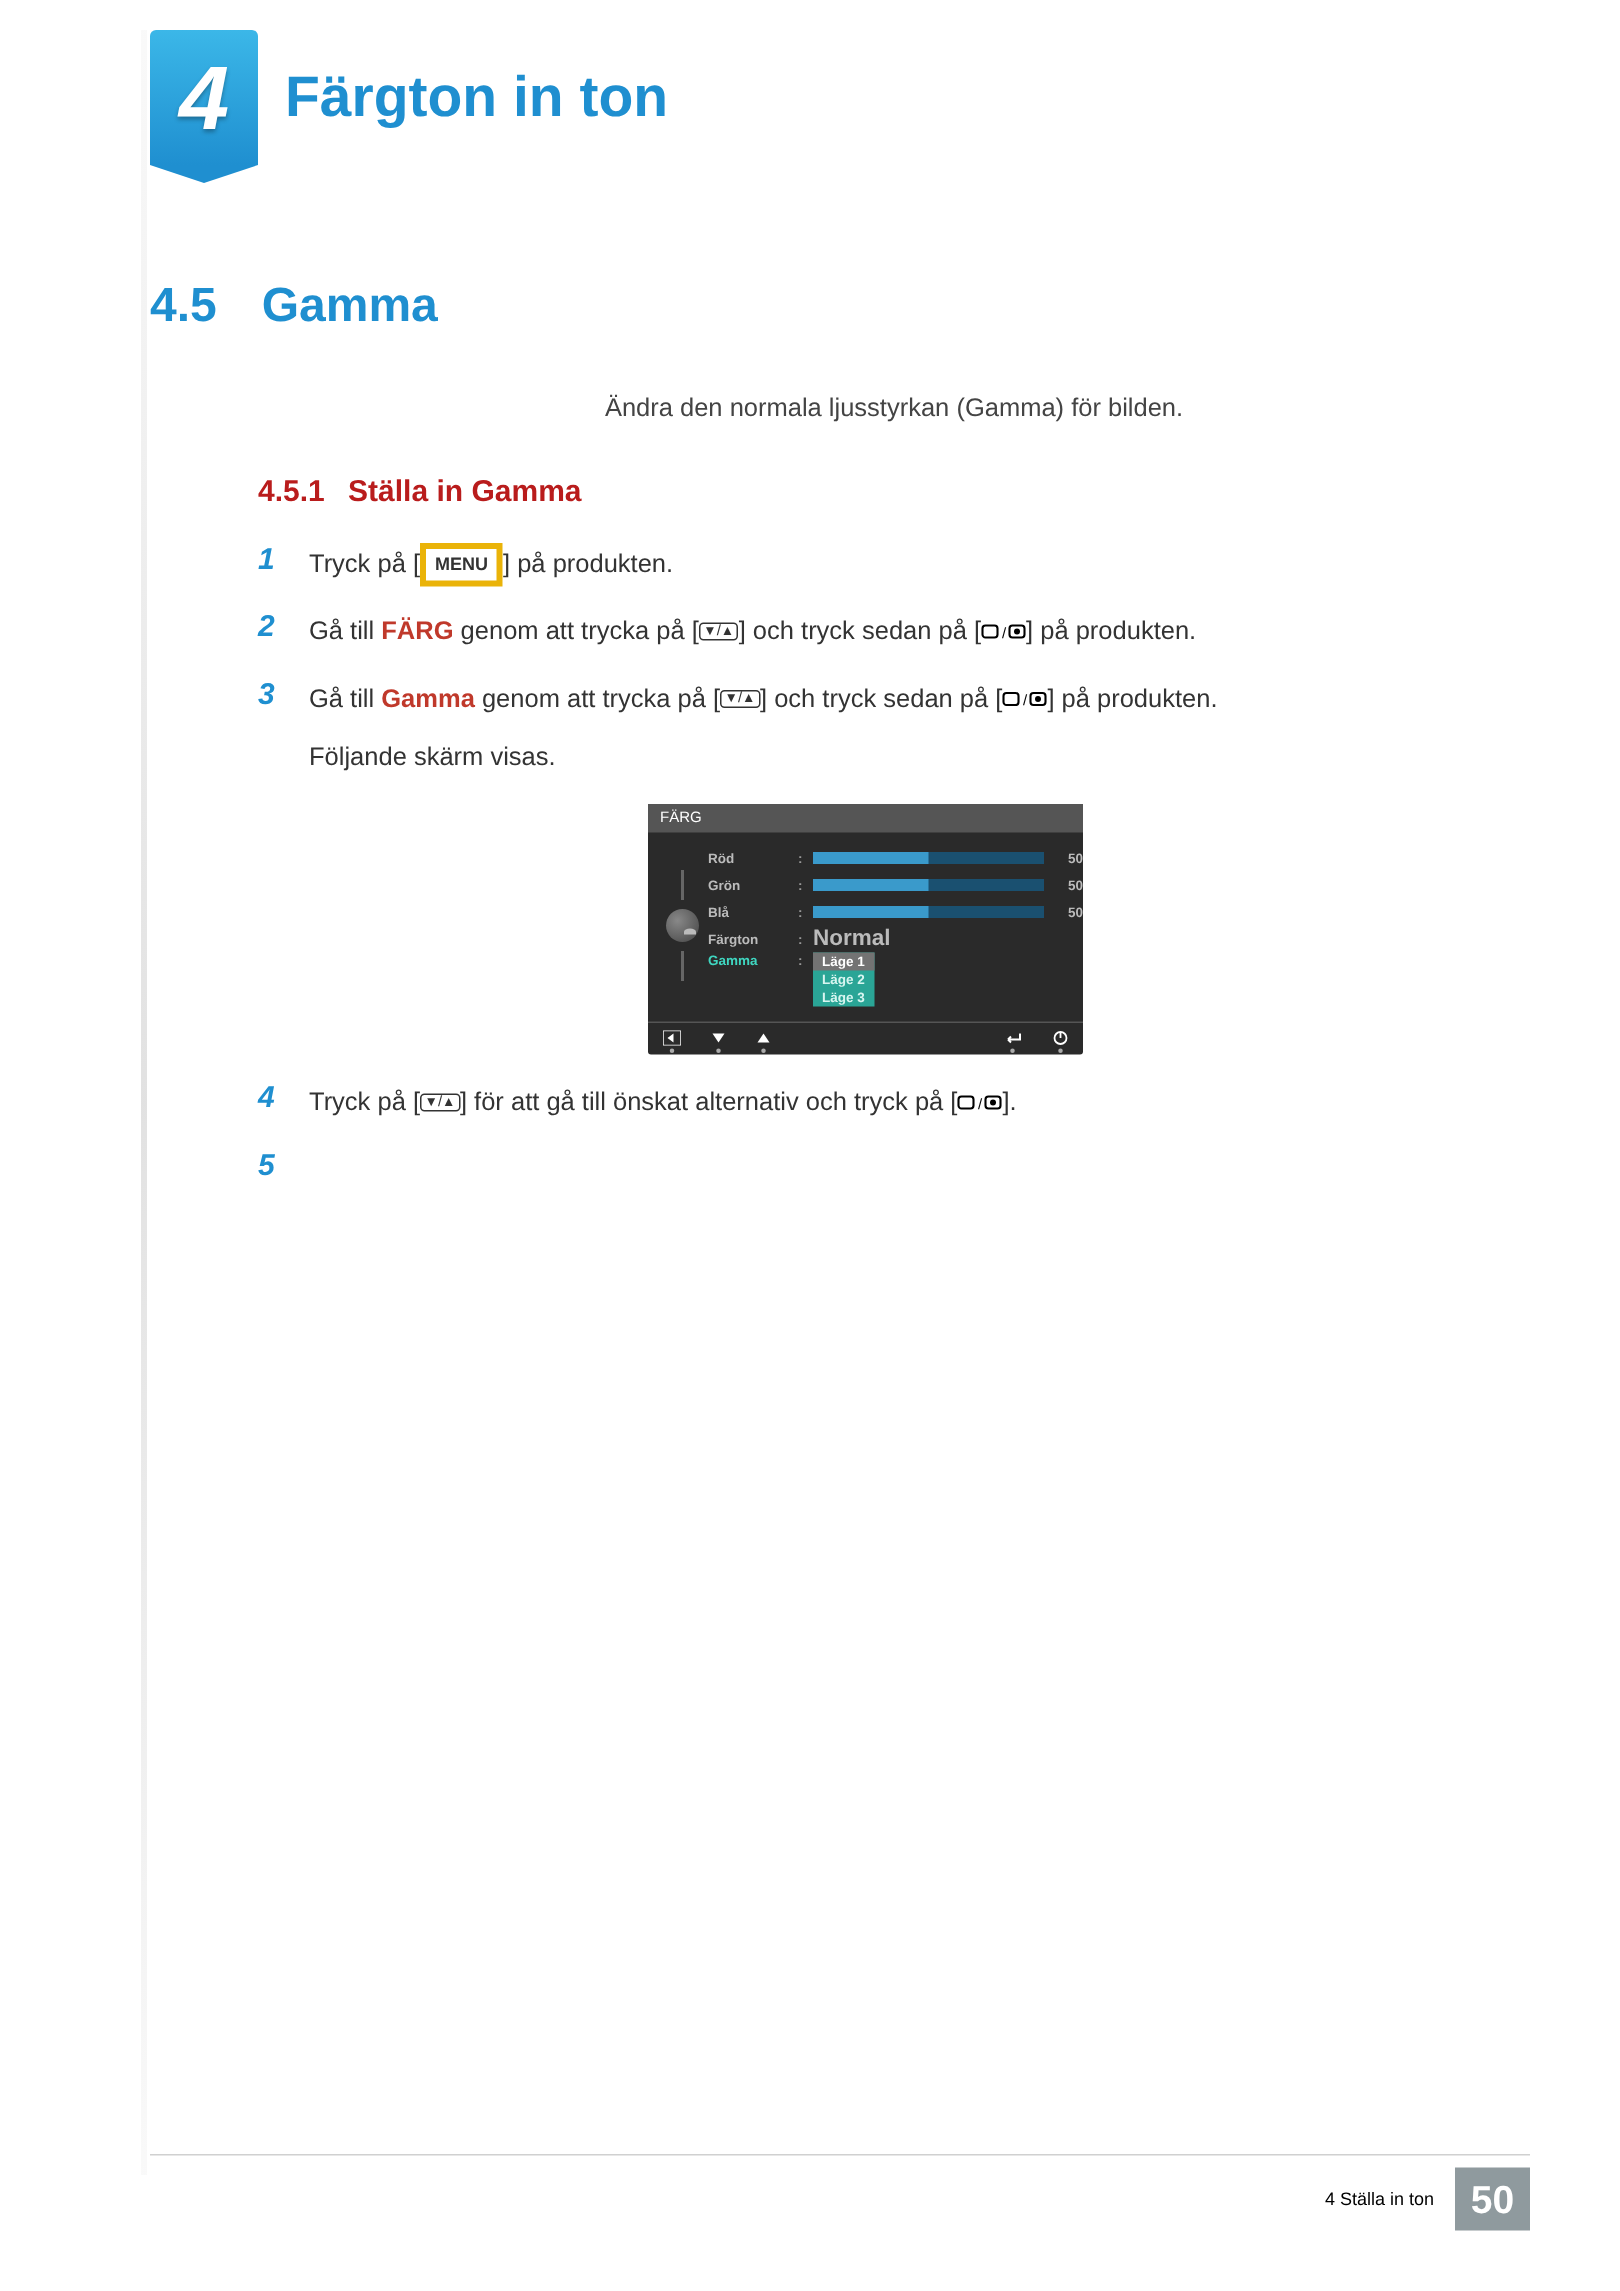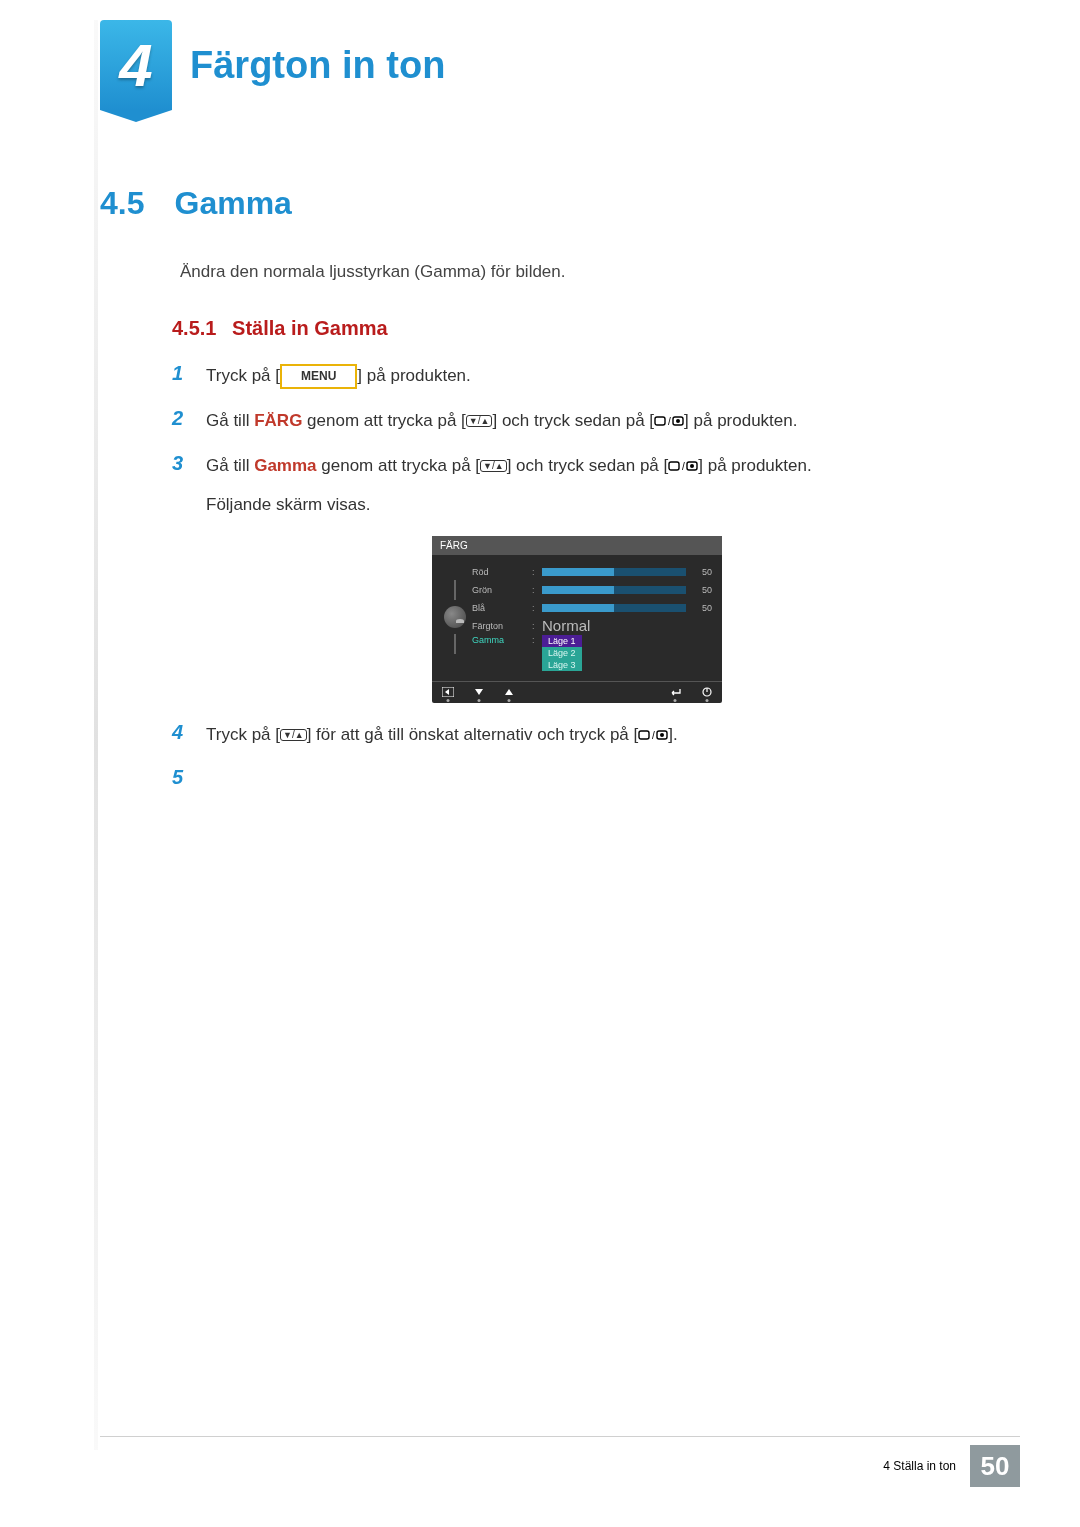--- a/index.html
+++ b/index.html
@@ -67,50 +67,50 @@
   }
   .content {
     position: absolute;
     left: 100px;
     top: 185px;
     width: 880px;
   }
   .h2-row { display: flex; gap: 30px; margin-bottom: 40px; }
   .h2-num { font-size: 32px; color: #1f8fd0; font-weight: bold; }
   .h2-title { font-size: 32px; color: #1f8fd0; font-weight: bold; }
-  .intro { margin-left: 80px; font-size: 17px; color: #444; margin-bottom: 35px; }
+  .intro { margin-left: 112px; font-size: 17px; color: #444; margin-bottom: 35px; text-align: center; }
   .h3-row { margin-left: 72px; font-size: 20px; color: #b91c1c; font-weight: bold; margin-bottom: 22px; }
   .h3-num { margin-right: 10px; }
   .steps { margin-left: 72px; }
   .step { display: flex; gap: 16px; margin-bottom: 16px; align-items: flex-start; }
   .step-num { color: #1f8fd0; font-size: 20px; font-style: italic; font-weight: bold; width: 18px; }
   .step-text { font-size: 17px; color: #333; line-height: 1.7; }
   .step-text .bold-red { color: #c0392b; font-weight: bold; }
-  .menu-box { display: inline-block; border: 2px solid #eab308; padding: 0 19px; font-size: 12px; font-weight: bold; vertical-align: middle; }
+  .menu-box { display: inline-block; border: 4px solid #eab308; padding: 0 6px; font-size: 12px; font-weight: bold; vertical-align: middle; }
   .arrow-box { display: inline-block; border: 1px solid #333; border-radius: 3px; padding: 0 2px; font-size: 10px; vertical-align: middle; line-height: 1; }
   .arrow-box .tri { font-size: 9px; }
   .src-box { display: inline-block; vertical-align: middle; }
   .src-box svg { vertical-align: middle; }
 
   
   .osd {
     width: 290px;
     margin: 12px auto 18px 260px;
     background: #2a2a2a;
     border-radius: 2px;
     font-size: 10px;
     color: #ccc;
   }
   .osd-header {
     background: #555;
     color: #fff;
     font-size: 10px;
     padding: 4px 8px;
   }
-  .osd-body { display: flex; padding: 8px 10px 10px 6px; }
+  .osd-body { display: flex; padding: 8px 0 10px 6px; font-weight: bold; }
   .osd-iconcol { width: 34px; display: flex; flex-direction: column; justify-content: center; align-items: center; }
   .osd-iconcol .bar { width: 2px; height: 20px; background: #666; }
   .osd-iconcol .disc {
     width: 22px; height: 22px; border-radius: 50%;
     background: radial-gradient(circle at 35% 35%, #888, #444);
     margin: 6px 0;
     position: relative;
   }
   .osd-iconcol .disc::after{
     content:"";
@@ -124,21 +124,21 @@
   .osd-row { display: flex; align-items: center; height: 18px; }
   .osd-label { width: 60px; color: #bbb; font-size: 9px; }
   .osd-label.active { color: #3fd6c0; }
   .osd-colon { width: 10px; color: #999; font-size: 9px; }
   .osd-bar { flex: 1; height: 8px; background: #1a5070; position: relative; margin-right: 6px; }
   .osd-bar .fill { position: absolute; left:0; top:0; bottom:0; background: #3a9acb; }
   .osd-val { width: 20px; text-align: right; font-size: 9px; color: #bbb; }
   .osd-normal { font-size: 15px; color: #bbb; }
   .osd-dropdown { background: #2aa596; padding: 0; }
   .osd-dropdown .opt { display:block; padding: 1px 6px; font-size: 9px; color: #d7f5f0; }
-  .osd-dropdown .opt.sel { background: #4c1d95; color: #fff; }
+  .osd-dropdown .opt.sel { background: #737373; color: #fff; }
   .osd-footer {
     border-top: 1px solid #555;
     display: flex; justify-content: space-between;
     padding: 5px 10px 6px 10px;
     font-size: 10px; color: #fff;
   }
   .osd-footer .grp { display:flex; gap: 20px; }
   .osd-footer .ico { position: relative; }
   .osd-footer .ico svg { display:block; }
   .osd-footer .dot { position:absolute; bottom:-5px; left:50%; transform:translateX(-50%); width:3px;height:3px;border-radius:50%;background:#aaa; }

